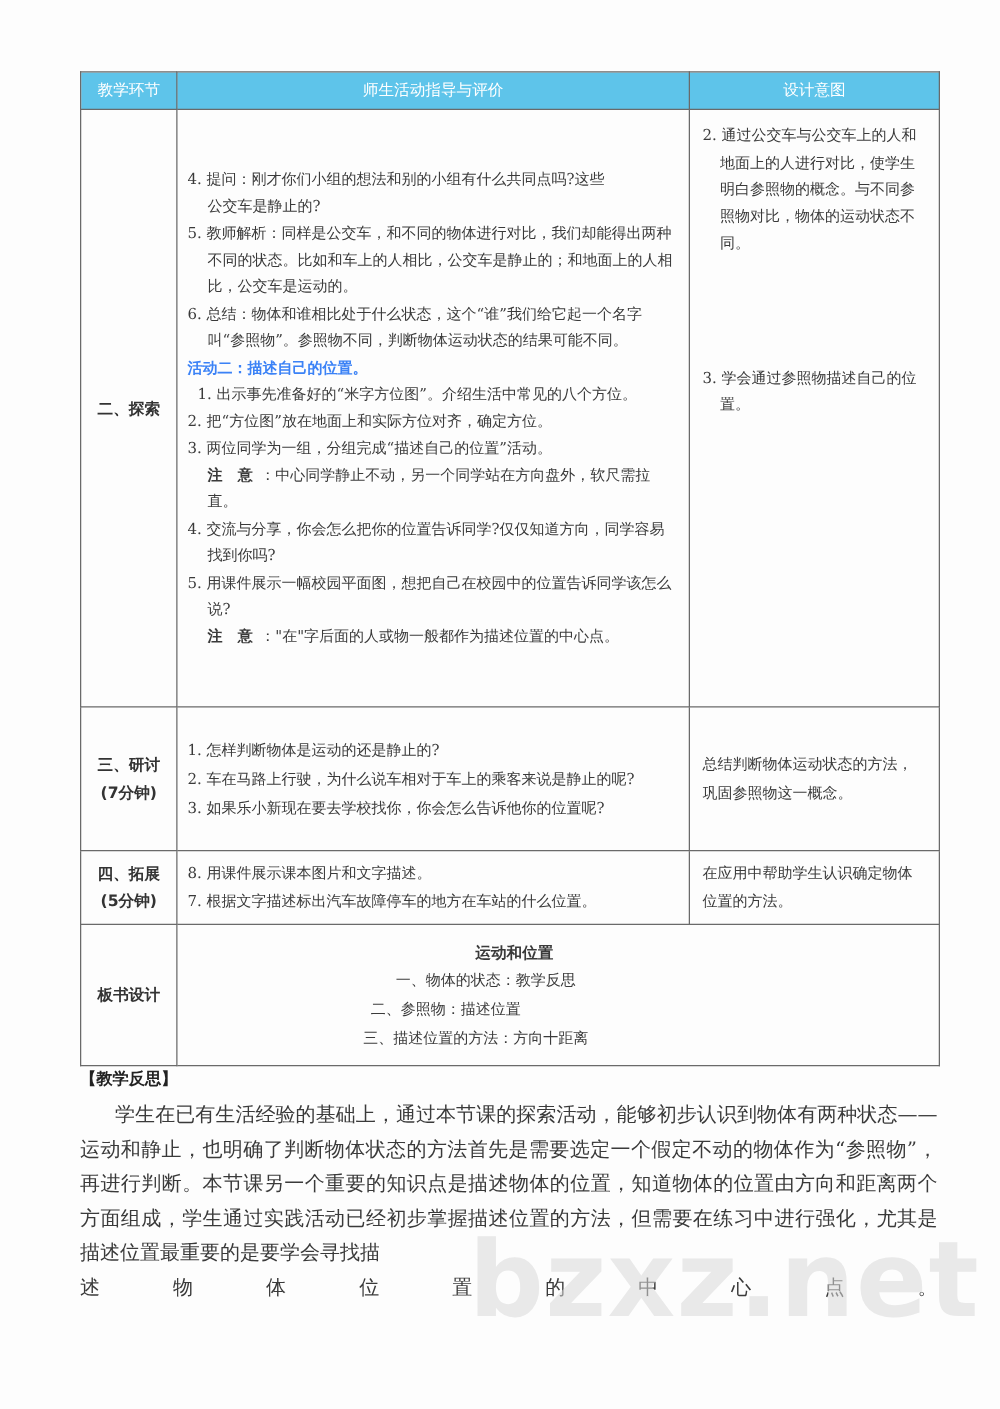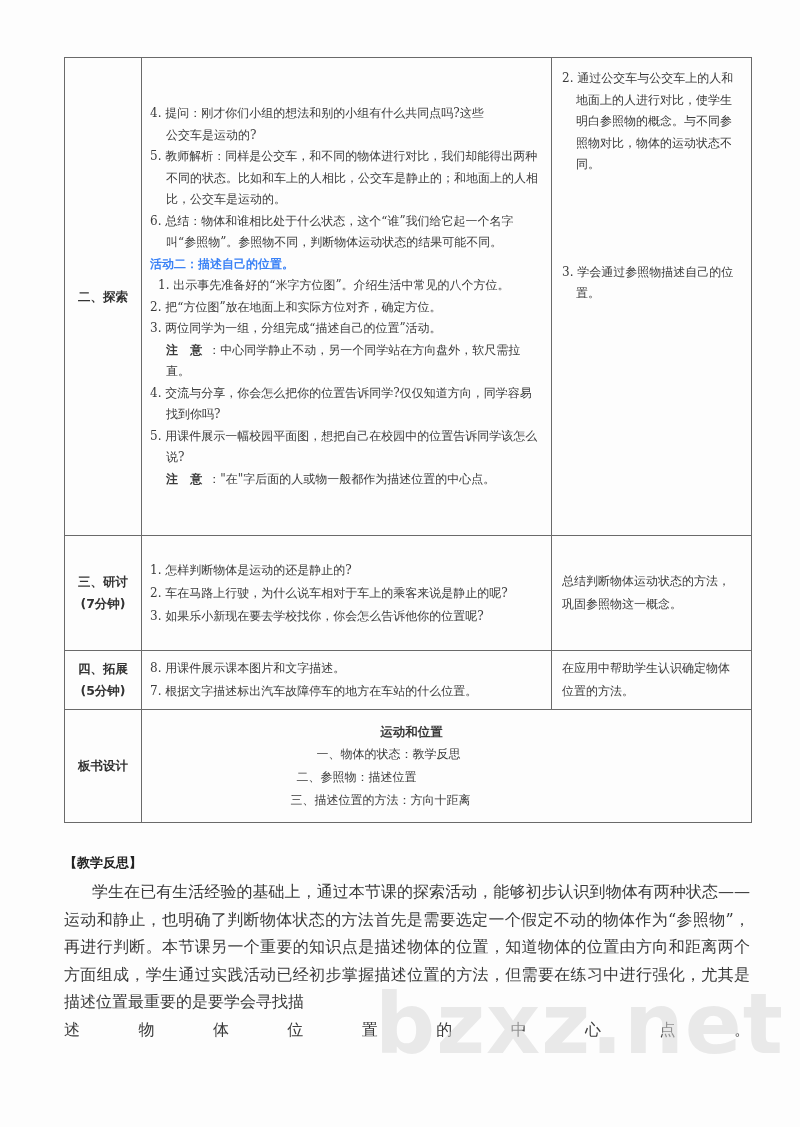--- a/index.html
+++ b/index.html
@@ -42,26 +42,31 @@
 
 <div class="page">
 
   <table class="lesson">
     <colgroup>
         <col class="c1">
         <col class="c2">
         <col class="c3">
       </colgroup>
     <tbody>
+        <tr>
+      <th>教学环节</th>
+      <th>师生活动指导与评价</th>
+      <th>设计意图</th>
+    </tr>
 
     <tr style="height:478px;">
       <td class="stage">二、探索</td>
       <td class="acts">
         <span class="ln">4. 提问：刚才你们小组的想法和别的小组有什么共同点吗?这些</span>
-        <span class="ln ind">公交车是运动的?</span>
+        <span class="ln ind">公交车是静止的?</span>
         <span class="ln hang">5. 教师解析：同样是公交车，和不同的物体进行对比，我们却能得出两种不同的状态。比如和车上的人相比，公交车是静止的；和地面上的人相比，公交车是运动的。</span>
         <span class="ln hang">6. 总结：物体和谁相比处于什么状态，这个“谁”我们给它起一个名字叫“参照物”。参照物不同，判断物体运动状态的结果可能不同。</span>
         <span class="ln act-head">活动二：描述自己的位置。</span>
         <span class="ln subhang">1. 出示事先准备好的“米字方位图”。介绍生活中常见的八个方位。</span>
         <span class="ln hang">2. 把“方位图”放在地面上和实际方位对齐，确定方位。</span>
         <span class="ln hang">3. 两位同学为一组，分组完成“描述自己的位置”活动。</span>
         <span class="ln note"><b>注 意</b><span>：中心同学静止不动，另一个同学站在方向盘外，软尺需拉直。</span></span>
         <span class="ln hang">4. 交流与分享，你会怎么把你的位置告诉同学?仅仅知道方向，同学容易找到你吗?</span>
         <span class="ln hang">5. 用课件展示一幅校园平面图，想把自己在校园中的位置告诉同学该怎么说?</span>
         <span class="ln note"><b>注 意</b><span>："在"字后面的人或物一般都作为描述位置的中心点。</span></span>

